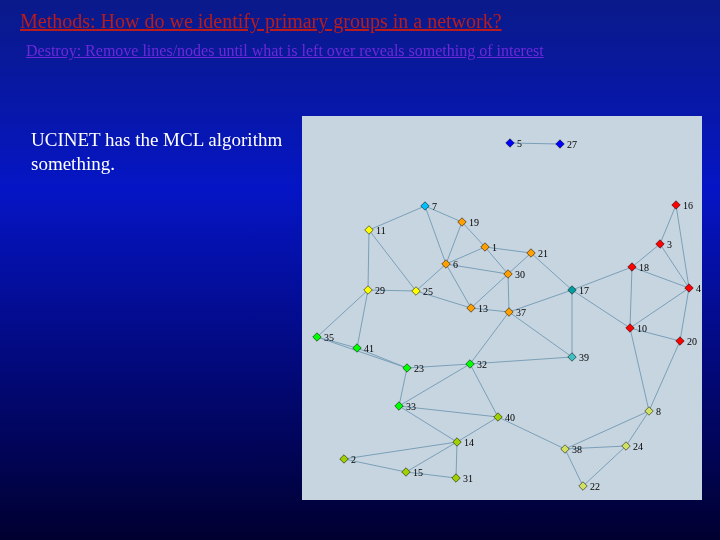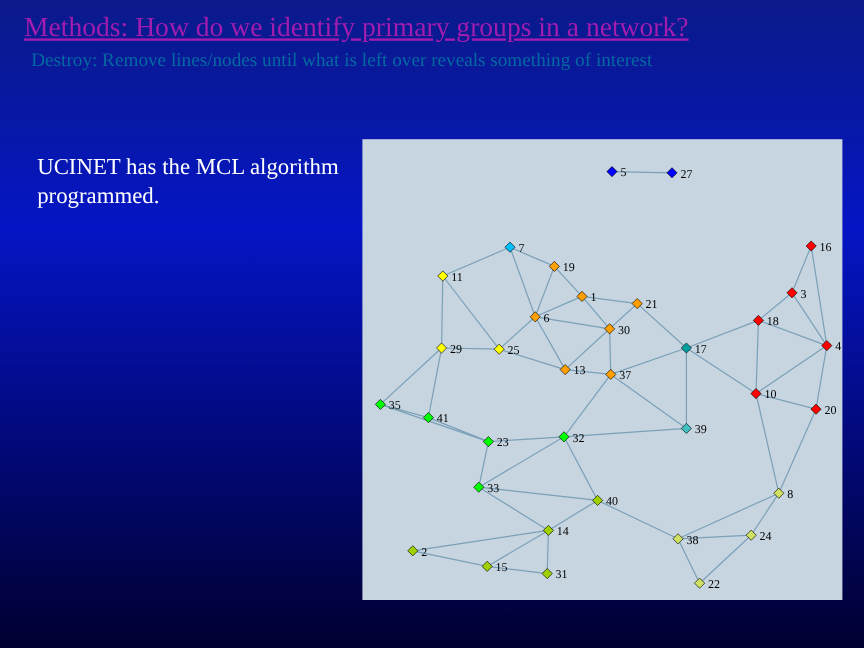--- a/index.html
+++ b/index.html
@@ -7,32 +7,33 @@
   body {
     background: linear-gradient(to bottom, #0a1a8a 0%, #0818a0 15%, #0515c5 35%, #020875 70%, #000030 100%);
     font-family: "Times New Roman", Times, serif;
     color: #fff;
     position: relative;
   }
   .title {
     position: absolute;
     top: 10px;
     left: 20px;
-    font-size: 23px;
-    color: #a21caf;
+    font-size: 20px;
+    color: #b91c1c;
     text-decoration: underline;
     font-weight: normal;
     text-align: center;
   }
   .subtitle {
     position: absolute;
     top: 42px;
     left: 26px;
     font-size: 16px;
-    color: #0369a1;
+    color: #6d28d9;
+    text-decoration: underline;
     font-weight: normal;
   }
   .caption {
     position: absolute;
     top: 128px;
     left: 31px;
     font-size: 19px;
     color: #fff;
     line-height: 1.25;
   }
@@ -53,21 +54,21 @@
   }
 </style>
 </head>
 <body>
 
 <div class="title">Methods: How do we identify primary groups in a network?</div>
 <div class="subtitle">Destroy: Remove lines/nodes until what is left over reveals something of interest</div>
 
 <div class="caption">
   <span>UCINET has the MCL algorithm</span><br>
-  <span>programmed.</span>
+  <span>something.</span>
 </div>
 
 <div class="graph-panel">
   <svg class="graph-svg" viewBox="0 0 400 384">
     <g id="edges-layer">
         <line x1="208" y1="27" x2="258" y2="28" class="edge"></line>
         <line x1="374" y1="89" x2="358" y2="128" class="edge"></line>
         <line x1="374" y1="89" x2="387" y2="172" class="edge"></line>
         <line x1="358" y1="128" x2="330" y2="151" class="edge"></line>
         <line x1="358" y1="128" x2="387" y2="172" class="edge"></line>

